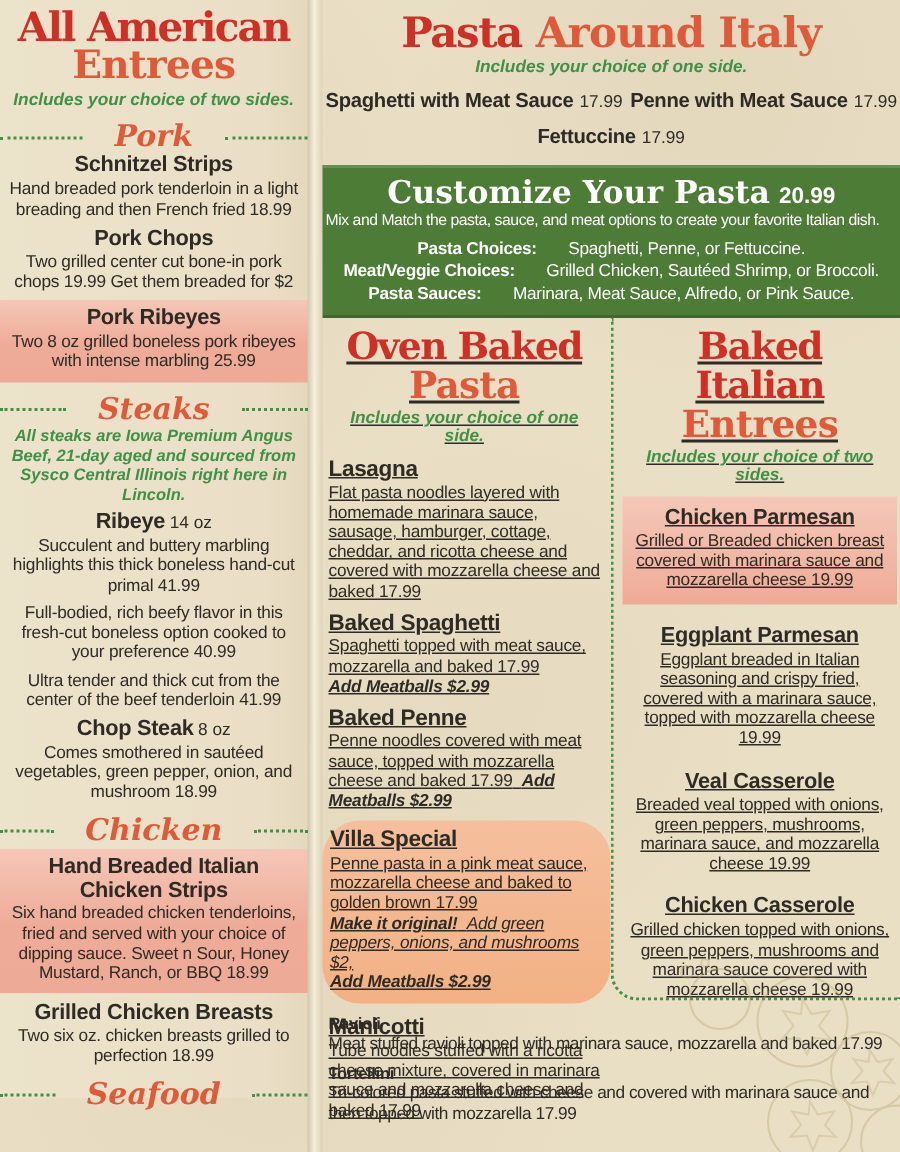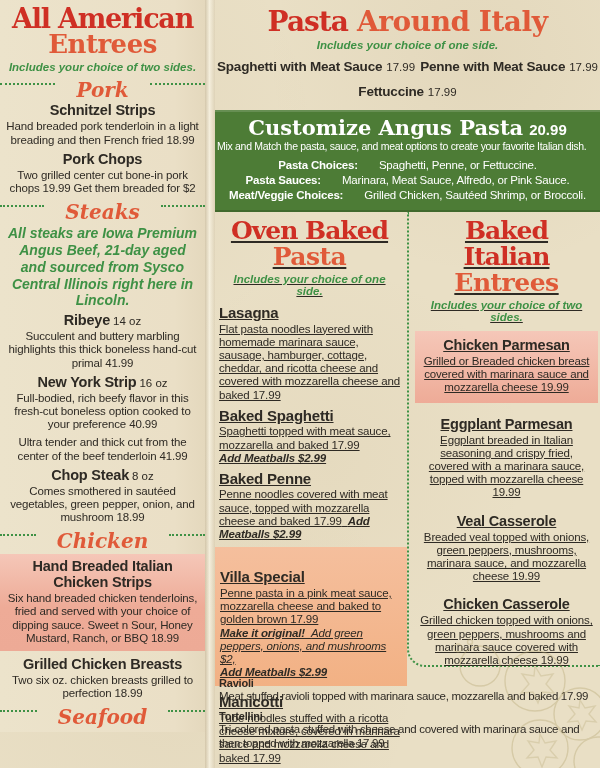--- a/index.html
+++ b/index.html
@@ -21,31 +21,31 @@
   }
   
   .left-col{position:absolute;left:0;top:0;width:205px;height:732px;padding-top:6px;
     text-align:center;background:linear-gradient(90deg,#ece3cb 0%,#eadfc6 85%,#e4d8bd 100%);}
   .page-fold{position:absolute;left:205px;top:0;width:10px;height:768px;
     background:linear-gradient(90deg,rgba(110,85,50,.16),rgba(255,252,240,.55) 45%,rgba(110,85,50,.08));}
   .big-title{font-family:"DejaVu Serif",serif;font-weight:bold;line-height:.97;}
   .big-title .l1{display:block;font-size:27px;color:var(--red1);letter-spacing:-1.2px;}
   .big-title .l2{display:block;font-size:26px;color:var(--red2);letter-spacing:-.5px;}
   .gsub{color:var(--green);font-style:italic;font-size:11.5px;margin:4px 0 1px;font-weight:bold;}
-  .sec-head{display:flex;gap:19px;margin:7px 0 3px;}
+  .sec-head{display:flex;align-items:center;gap:19px;margin:7px 0 3px;}
   .sec-name{font-family:"DejaVu Serif",serif;font-style:italic;font-weight:bold;
     font-size:20px;color:var(--red2);line-height:1;padding:0 2px;}
   .dotline{flex:1;border-top:2px dotted var(--green);margin-top:3px;}
   .mi{margin:0 2px 5px;}
   .mi h4,.mj h4,.mk h4,.wide h4{font-size:14.5px;line-height:1.1;letter-spacing:-.2px;margin-bottom:1px;}
   .mi p,.mj p,.mk p,.wide p{font-size:11.5px;line-height:1.15;letter-spacing:-.15px;}
   .oz{font-size:11.5px;font-weight:normal;margin-left:3px;letter-spacing:0;}
   .hl{background:linear-gradient(180deg,var(--pink-a) 0%,var(--pink-b) 55%,#edaa96 100%);
     padding:5px 3px 6px;margin:3px 0 6px;}
-  .note{color:var(--green);font-style:italic;font-size:14px;line-height:1.2;margin:0 6px 4px;font-weight:bold;}
+  .note{color:var(--green);font-style:italic;font-size:11px;line-height:1.2;margin:0 6px 4px;font-weight:bold;}
   
   .right-region{position:absolute;left:215px;top:0;width:385px;height:768px;}
   .pi-title{text-align:center;font-family:"DejaVu Serif",serif;font-weight:bold;font-size:28px;
     margin-top:8px;line-height:1;}
   .t-dark{color:var(--red1);letter-spacing:-1px;}
   .t-light{color:var(--red2);letter-spacing:-.5px;}
   .pi-sub{text-align:center;color:var(--green);font-style:italic;font-size:11.5px;margin:3px 0 8px;font-weight:bold;}
   .pi-row{display:flex;justify-content:space-between;padding:0 2px;}
   .pi-item{font-size:13.5px;font-weight:bold;letter-spacing:-.2px;}
   .price{font-weight:normal;font-size:11.5px;margin-left:4px;letter-spacing:0;}
@@ -64,21 +64,21 @@
   .col-title{font-family:"DejaVu Serif",serif;font-weight:bold;font-size:25px;line-height:1.04;
     text-align:center;margin:2px 0 1px;letter-spacing:-.8px;}
   .col-title span{display:block;}
   .mj{margin-bottom:6px;text-align:left;}
   .mj h4{font-size:15px;}
   .addon{font-weight:bold;font-style:italic;}
   .blk{display:block;}
   .special{font-weight:bold;font-style:italic;}
   .special2{font-style:italic;}
   .villa{background:linear-gradient(180deg,var(--orange-a),var(--orange-b));
-    padding:22px 5px 7px;margin:2px -7px 8px -4px;}
+    padding:5px 5px 7px;margin:2px -7px 8px -4px;border-radius:25px;}
   .mk{margin-bottom:11px;margin-top:14px;}
   .hl2{background:linear-gradient(180deg,var(--pink-a),var(--pink-b));
     padding:7px 4px 8px;margin:5px -4px 10px;}
   .wide{padding:10px 4px 0 4px;text-align:left;}
   .wide h4{font-size:11px;}
   .wide p{margin-bottom:7px;letter-spacing:-.3px;}
   .watermark{position:absolute;right:-20px;bottom:-18px;opacity:.8;pointer-events:none;}
 </style>
 </head>
 <body>
@@ -98,33 +98,36 @@
       <span class="dotline"></span>
     </div>
     <div class="mi">
       <h4>Schnitzel Strips</h4>
       <p>Hand breaded pork tenderloin in a light breading and then French fried 18.99</p>
     </div>
     <div class="mi">
       <h4>Pork Chops</h4>
       <p>Two grilled center cut bone-in pork chops 19.99 Get them breaded for $2</p>
     </div>
+    <div class="mi hl">
+      <h4>Pork Ribeyes</h4>
+      <p>Two 8 oz grilled boneless pork ribeyes with intense marbling 25.99</p>
+    </div>
 
     <div class="sec-head">
       <span class="dotline"></span>
       <span class="sec-name">Steaks</span>
       <span class="dotline"></span>
     </div>
     <p class="note">All steaks are Iowa Premium Angus Beef, 21-day aged and sourced from Sysco Central Illinois right here in Lincoln.</p>
     <div class="mi">
       <h4><span>Ribeye</span><span class="oz">14 oz</span></h4>
       <p>Succulent and buttery marbling highlights this thick boneless hand-cut primal 41.99</p>
     </div>
     <div class="mi">
-      <h4><span>New York Strip</span><span class="oz">16 oz</span></h4>
       <p>Full-bodied, rich beefy flavor in this fresh-cut boneless option cooked to your preference 40.99</p>
     </div>
     <div class="mi">
       <p>Ultra tender and thick cut from the center of the beef tenderloin 41.99</p>
     </div>
     <div class="mi">
       <h4><span>Chop Steak</span><span class="oz">8 oz</span></h4>
       <p>Comes smothered in sautéed vegetables, green pepper, onion, and mushroom 18.99</p>
     </div>
 
@@ -161,26 +164,26 @@
     <div class="pi-row">
       <span class="pi-item"><span>Spaghetti with Meat Sauce</span><span class="price">17.99</span></span>
       <span class="pi-item"><span>Penne with Meat Sauce</span><span class="price">17.99</span></span>
     </div>
     <div class="pi-center">
       <span class="pi-item"><span>Fettuccine</span><span class="price">17.99</span></span>
     </div>
 
     <div class="customize">
       <div class="cz-title">
-        <span>Customize Angus Pasta</span><span class="cz-price">20.99</span>
+        <span>Customize Your Pasta</span><span class="cz-price">20.99</span>
       </div>
       <p class="cz-tag">Mix and Match the pasta, sauce, and meat options to create your favorite Italian dish.</p>
       <p class="cz-line"><b>Pasta Choices:</b><span>Spaghetti, Penne, or Fettuccine.</span></p>
+      <p class="cz-line"><b>Meat/Veggie Choices:</b><span>Grilled Chicken, Sautéed Shrimp, or Broccoli.</span></p>
       <p class="cz-line"><b>Pasta Sauces:</b><span>Marinara, Meat Sauce, Alfredo, or Pink Sauce.</span></p>
-      <p class="cz-line"><b>Meat/Veggie Choices:</b><span>Grilled Chicken, Sautéed Shrimp, or Broccoli.</span></p>
     </div>
 
     <div class="columns">
 
       <div class="mid-col">
         <h2 class="col-title">
           <span class="t-dark">Oven Baked</span>
           <span class="t-light">Pasta</span>
         </h2>
         <p class="pi-sub">Includes your choice of one side.</p>

